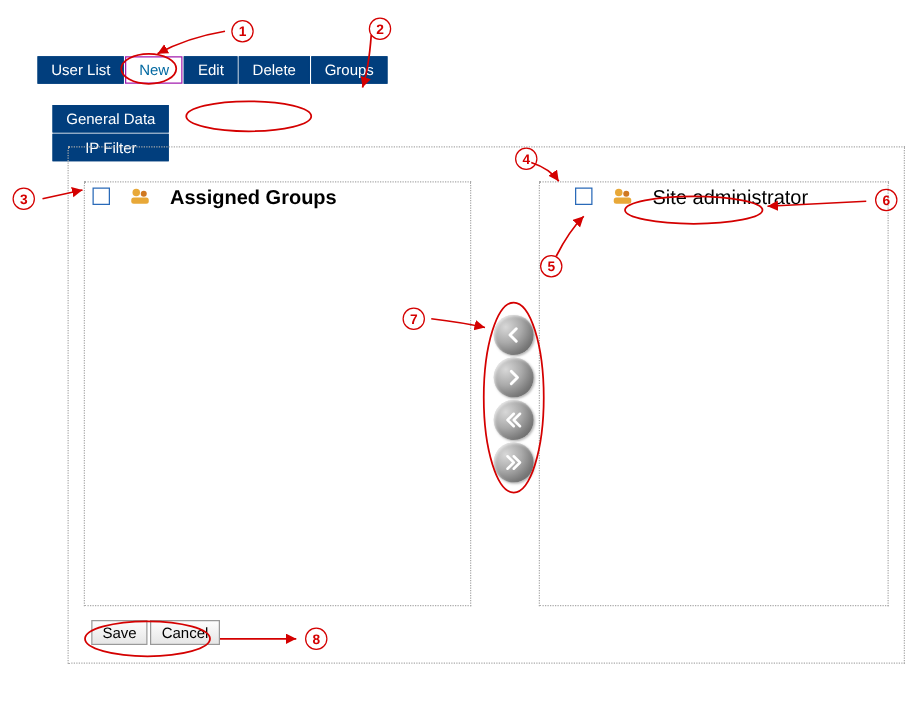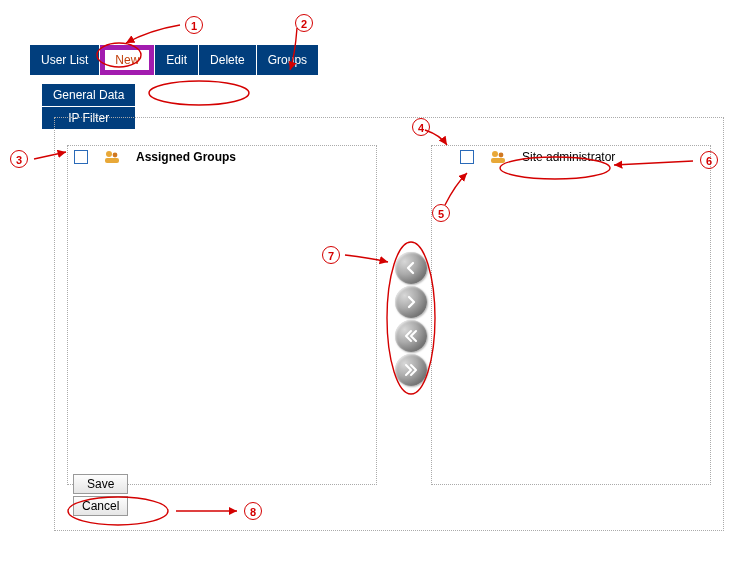--- a/index.html
+++ b/index.html
@@ -34,22 +34,22 @@
     color: #fff;
     border: 1px solid #013e7d;
     padding: 2px 10px;
     font-size: 12px;
     cursor: pointer;
     line-height: 16px;
     min-height: 20px;
   }
   .tb-btn.active {
     background: #fff;
-    border: 5px solid #a21caf;
-    color: #c2410c;
+    border: 1px solid #a21caf;
+    color: #0369a1;
   }
   .main-panel {
     position: absolute;
     left: 54px;
     top: 117px;
     width: 670px;
     height: 414px;
     border: 1px dotted #aaa;
   }
   .panel-header {
@@ -69,24 +69,24 @@
     position: absolute;
     top: 27px;
     height: 340px;
     border: 1px dotted #aaa;
     background: #fff;
   }
   .list-left { left: 12px; width: 310px; }
   .list-right { right: 12px; width: 280px; }
   .tree-row {
     display: flex;
-    align-items: center;
+    align-items: flex-start;
     gap: 16px;
     padding: 4px 6px;
-    font-size: 12px;
+    font-size: 16px;
   }
   .tree-row.bold { font-weight: bold; }
   .tree-child { margin-left: 22px; font-weight: normal; }
   .chk {
     width: 14px;
     height: 14px;
     border: 1px solid #2a6ab8;
     background: #fff;
     display: inline-block;
     cursor: pointer;
@@ -113,21 +113,20 @@
     display: flex;
     align-items: center;
     justify-content: center;
   }
   .bottom-btns {
     position: absolute;
     left: 18px;
     bottom: 14px;
     display: flex;
     gap: 2px;
-    flex-direction: column;
   }
   .form-btn {
     border: 1px solid #999;
     background: linear-gradient(#fdfdfd, #e6e6e6);
     padding: 2px 8px;
     font-size: 12px;
     cursor: pointer;
   }
   
   .anno-layer {

